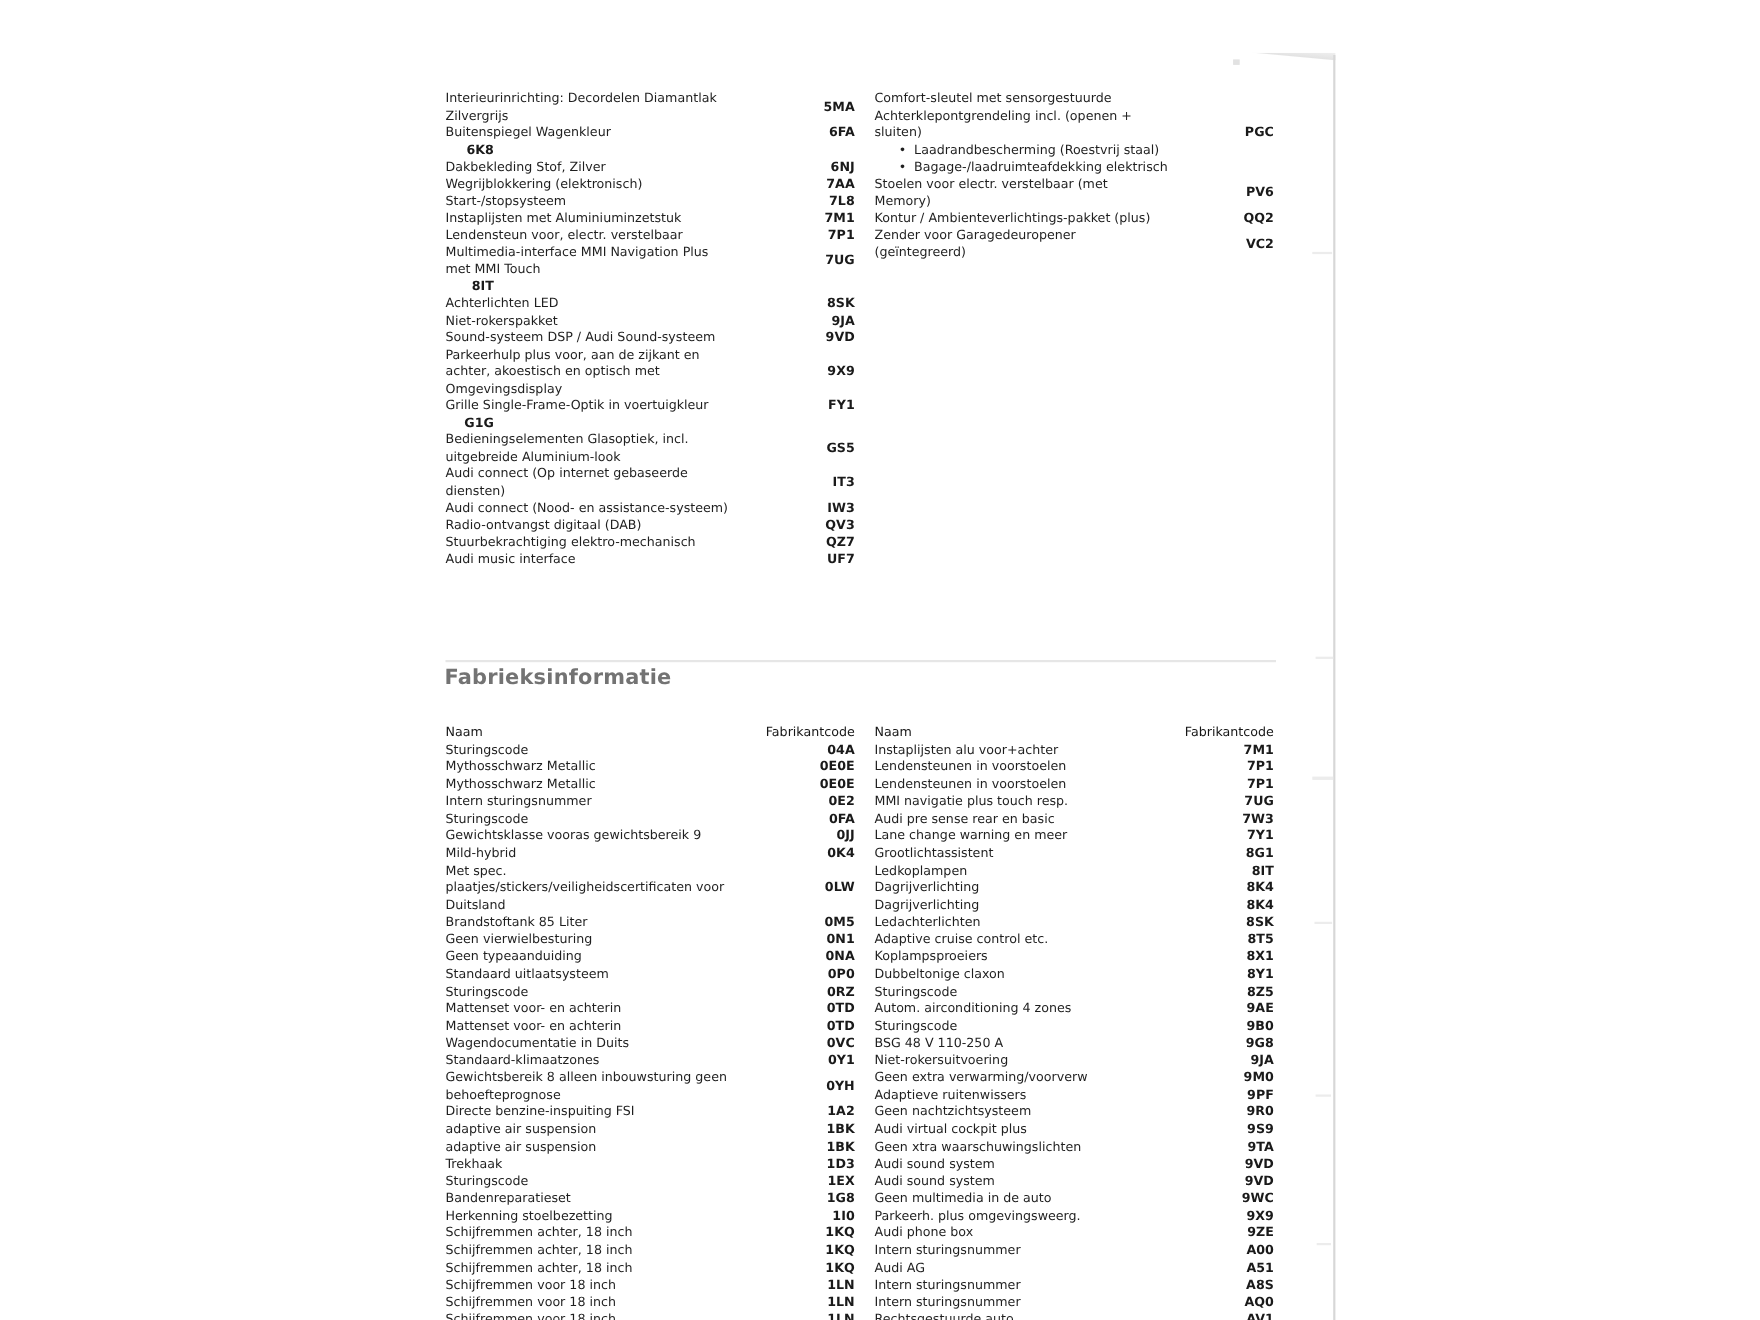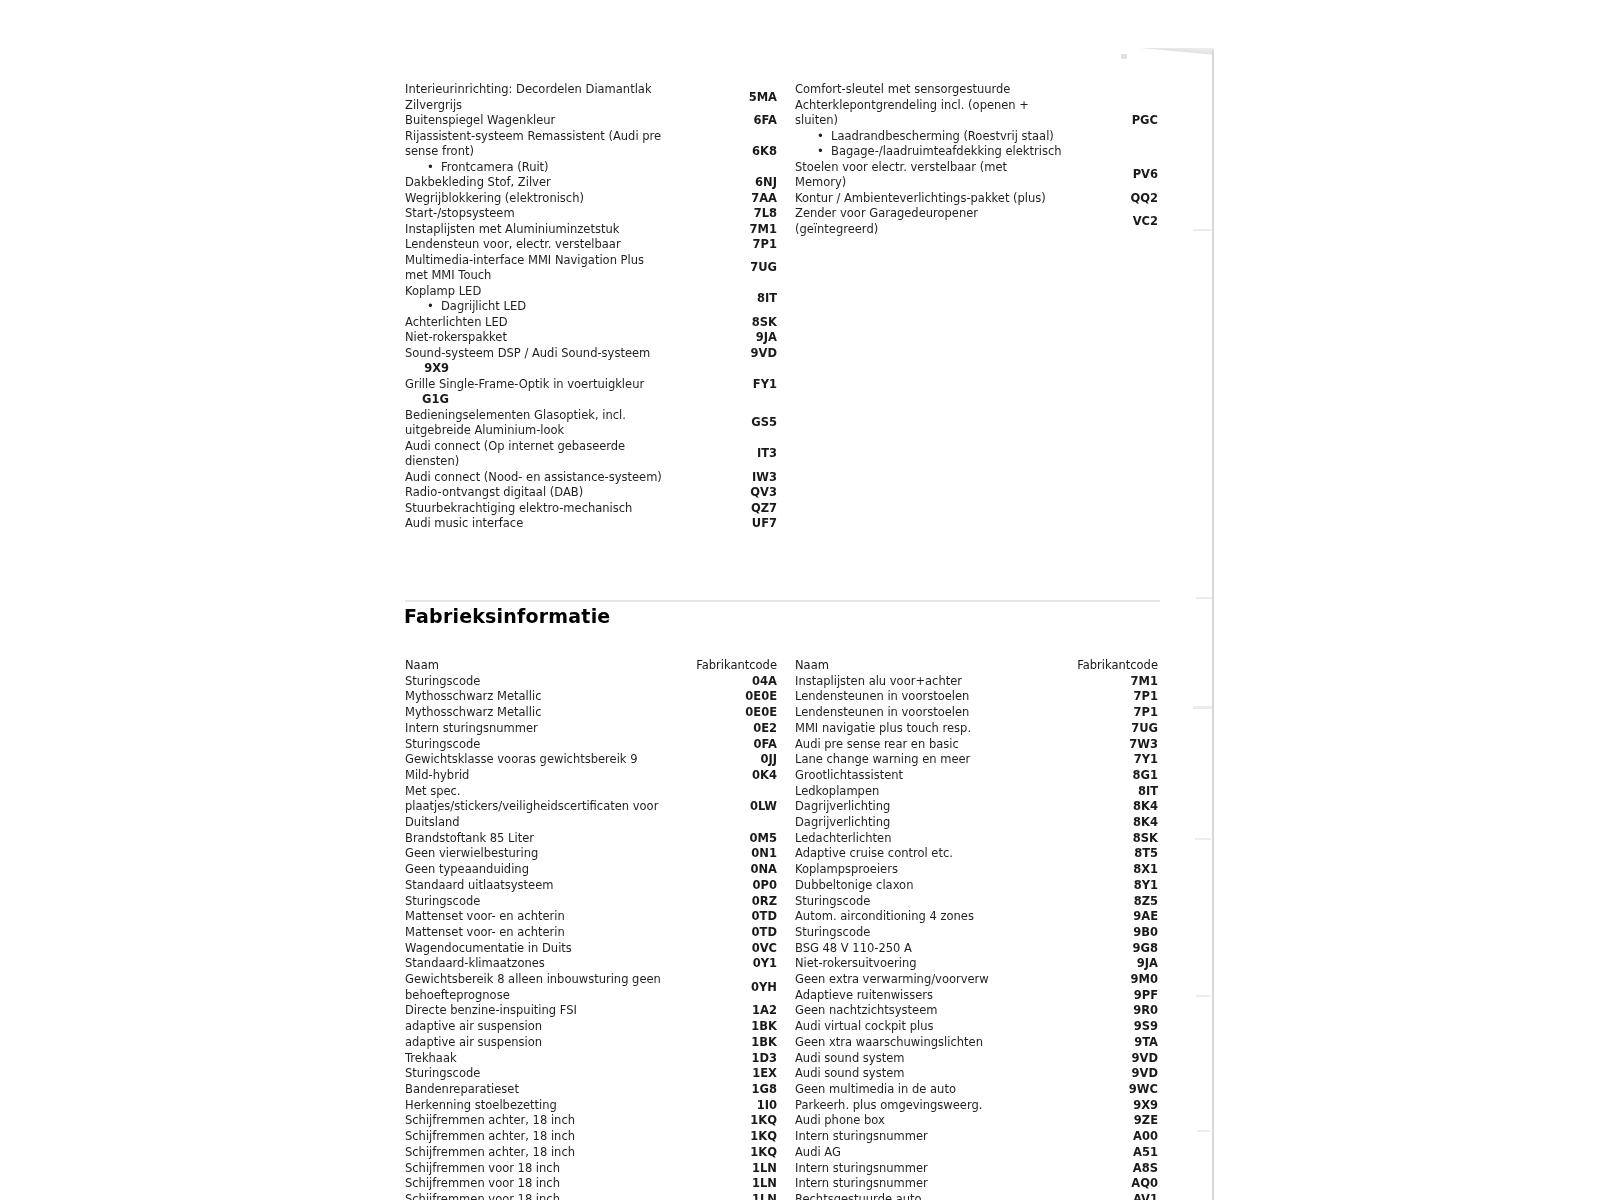--- a/index.html
+++ b/index.html
@@ -22,21 +22,21 @@
   .ocol-right{width:363px;flex:0 0 auto;}
   .item{display:flex;align-items:center;}
   .itext{flex:1 1 auto;min-width:0;}
   .iname{white-space:pre-line;}
   .icode{flex:0 0 auto;font-weight:bold;text-align:right;min-width:40px;padding-left:4px;color:#1a1a1a;}
   .bullet{padding-left:22px;}
   .bdot{display:inline-block;width:14px;}
 
   
   .divider{position:absolute;left:405px;top:552px;width:755px;height:2px;background:#e6e6e6;}
-  .fheading{position:absolute;left:404px;top:557px;font-size:19px;font-weight:bold;color:#000000;letter-spacing:0.2px;}
+  .fheading{position:absolute;left:404px;top:557px;font-size:19px;font-weight:bold;color:#737373;letter-spacing:0.2px;}
   .factory{position:absolute;left:405px;top:610px;width:753px;display:flex;font-size:11.5px;line-height:15.7px;}
   .fcol-left{width:372px;margin-right:18px;flex:0 0 auto;}
   .fcol-right{width:363px;flex:0 0 auto;}
   .fhead{display:flex;font-weight:normal;color:#161616;}
   .fhead .hname{flex:1 1 auto;}
   .fhead .hcode{flex:0 0 auto;text-align:left;}
   .frow{display:flex;align-items:center;}
   .fname{flex:1 1 auto;min-width:0;white-space:pre-line;}
   .fcode{flex:0 0 auto;font-weight:bold;text-align:right;padding-left:4px;color:#1a1a1a;}
 </style>
@@ -66,26 +66,20 @@
   </div>
 
   <div class="item">
     <div class="itext">
       <div class="iname">Buitenspiegel Wagenkleur</div>
     </div>
     <div class="icode">6FA</div>
   </div>
 
   <div class="item">
-    <div class="itext">
-      <div class="iname">Rijassistent-systeem Remassistent (Audi pre
-sense front)</div>
-
-  <div class="bullet"><span class="bdot">•</span><span class="btxt">Frontcamera (Ruit)</span></div>
-</div>
     <div class="icode">6K8</div>
   </div>
 
   <div class="item">
     <div class="itext">
       <div class="iname">Dakbekleding Stof, Zilver</div>
     </div>
     <div class="icode">6NJ</div>
   </div>
 
@@ -119,25 +113,20 @@
 
   <div class="item">
     <div class="itext">
       <div class="iname">Multimedia-interface MMI Navigation Plus
 met MMI Touch</div>
     </div>
     <div class="icode">7UG</div>
   </div>
 
   <div class="item">
-    <div class="itext">
-      <div class="iname">Koplamp LED</div>
-
-  <div class="bullet"><span class="bdot">•</span><span class="btxt">Dagrijlicht LED</span></div>
-</div>
     <div class="icode">8IT</div>
   </div>
 
   <div class="item">
     <div class="itext">
       <div class="iname">Achterlichten LED</div>
     </div>
     <div class="icode">8SK</div>
   </div>
 
@@ -149,20 +138,25 @@
   </div>
 
   <div class="item">
     <div class="itext">
       <div class="iname">Sound-systeem DSP / Audi Sound-systeem</div>
     </div>
     <div class="icode">9VD</div>
   </div>
 
   <div class="item">
+    <div class="itext">
+      <div class="iname">Parkeerhulp plus voor, aan de zijkant en
+achter, akoestisch en optisch met
+Omgevingsdisplay</div>
+    </div>
     <div class="icode">9X9</div>
   </div>
 
   <div class="item">
     <div class="itext">
       <div class="iname">Grille Single-Frame-Optik in voertuigkleur</div>
     </div>
     <div class="icode">FY1</div>
   </div>
 

